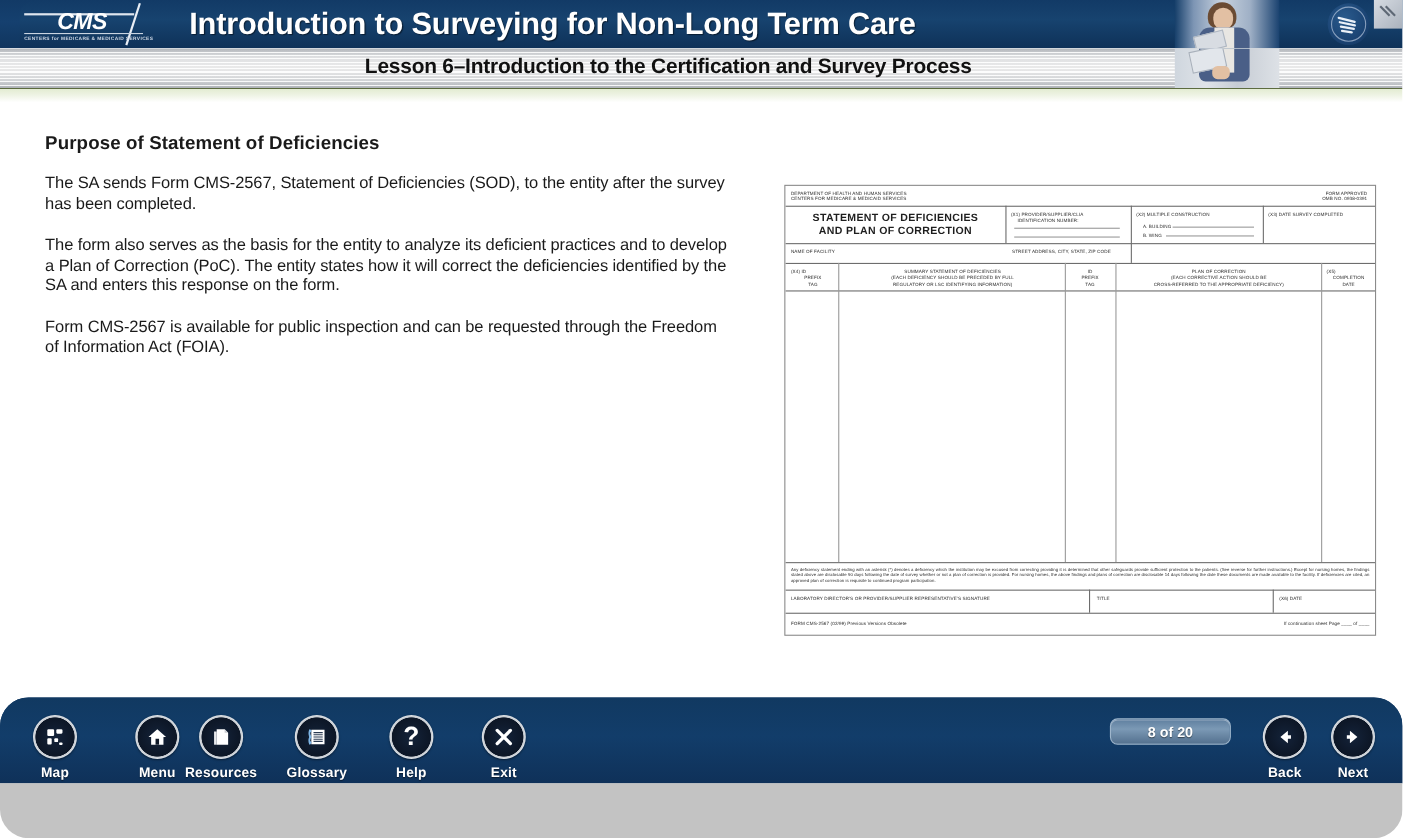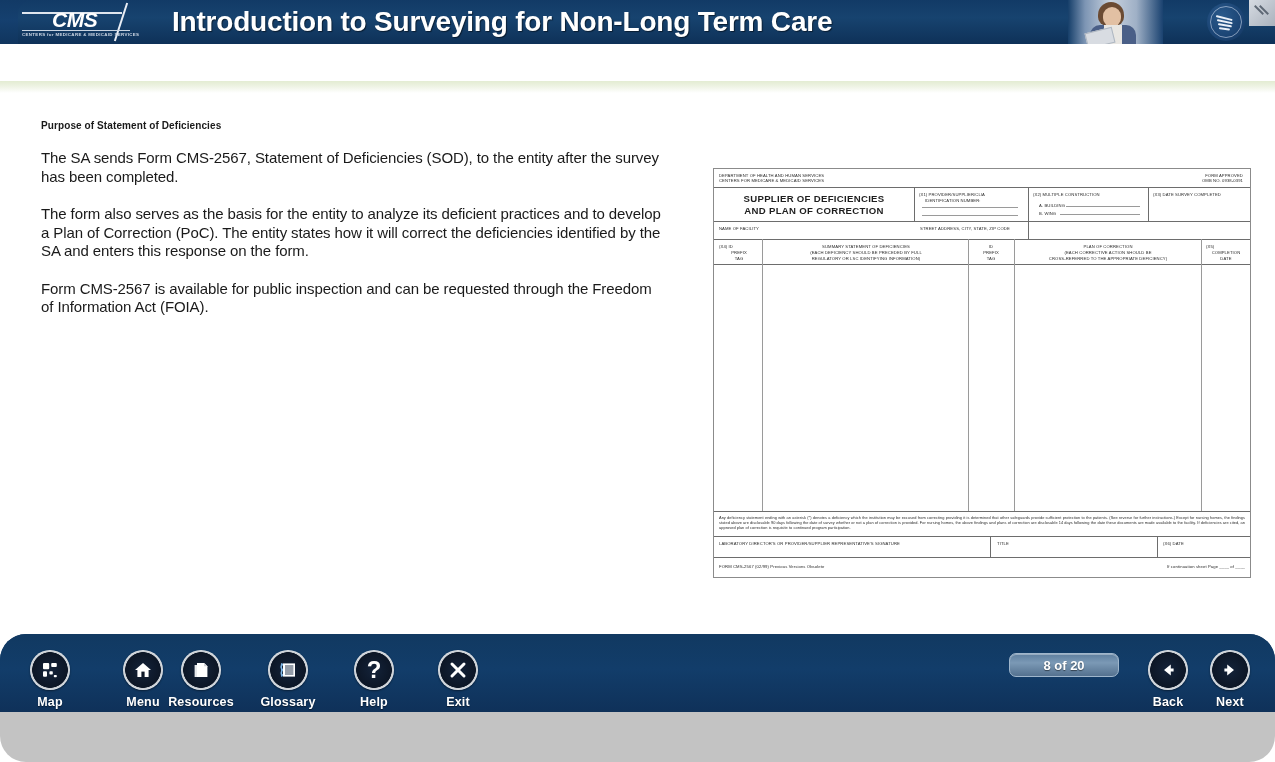--- a/index.html
+++ b/index.html
@@ -252,21 +252,21 @@
     border-bottom-right-radius: 26px;
   }
 
   
   #text-col {
     position: absolute;
     left: 41px; top: 27px;
     width: 620px;
   }
   .body-heading {
-    font-size: 10px;
+    font-size: 17px;
     font-weight: bold;
     color: #1a1a1a;
     margin: 0 0 18px 0;
     letter-spacing: 0.1px;
   }
   .body-para {
     font-size: 15px;
     color: #1a1a1a;
     margin: 0 0 19px 0;
     line-height: 18.5px;
@@ -432,20 +432,29 @@
         <i style="left:3px;top:14px;width:11px;transform:rotate(8deg);"></i>
       </div>
     </div>
 
     <div id="header-corner">
       <div class="cc1"></div>
       <div class="cc2"></div>
     </div>
   </div>
 
+  <div id="subtitle-bar">
+    <div id="subtitle-text">Lesson 6–Introduction to the Certification and Survey Process</div>
+    <div id="subtitle-photo">
+      <div class="sp-body"></div>
+      <div class="sp-shirt"></div>
+      <div class="sp-book"></div>
+      <div class="sp-hand"></div>
+    </div>
+  </div>
 
   <div id="green-strip"></div>
 
   <div id="content">
 
     <div id="text-col">
       <div class="body-heading">Purpose of Statement of Deficiencies</div>
       <p class="body-para">The SA sends Form CMS-2567, Statement of Deficiencies (SOD), to the entity after the survey has been completed.</p>
       <p class="body-para">The form also serves as the basis for the entity to analyze its deficient practices and to develop a Plan of Correction (PoC). The entity states how it will correct the deficiencies identified by the SA and enters this response on the form.</p>
       <p class="body-para">Form CMS-2567 is available for public inspection and can be requested through the Freedom of Information Act (FOIA).</p>
@@ -453,21 +462,21 @@
 
     <div id="form-graphic">
 
       <div class="f-cell f-tiny" style="left:2px;top:2px;width:200px;">DEPARTMENT OF HEALTH AND HUMAN SERVICES</div>
       <div class="f-cell f-tiny" style="left:2px;top:7px;width:200px;">CENTERS FOR MEDICARE &amp; MEDICAID SERVICES</div>
       <div class="f-cell f-tiny" style="left:410px;top:2px;width:122px;text-align:right;">FORM APPROVED</div>
       <div class="f-cell f-tiny" style="left:410px;top:7px;width:122px;text-align:right;">OMB NO. 0938-0391</div>
 
       <div class="f-line-h" style="top:18px;"></div>
 
-      <div class="f-cell f-title" style="left:2px;top:22px;width:196px;">SUPPLIER OF DEFICIENCIES</div>
+      <div class="f-cell f-title" style="left:2px;top:22px;width:196px;">STATEMENT OF DEFICIENCIES</div>
       <div class="f-cell f-title" style="left:2px;top:34px;width:196px;">AND PLAN OF CORRECTION</div>
 
       <div class="f-cell f-tiny" style="left:202px;top:21px;width:110px;">(X1) PROVIDER/SUPPLIER/CLIA</div>
       <div class="f-cell f-tiny" style="left:208px;top:27px;width:110px;">IDENTIFICATION NUMBER:</div>
       <div style="position:absolute;left:208px;top:38px;width:96px;height:1px;background:#9a9a9a;"></div>
       <div style="position:absolute;left:208px;top:46px;width:96px;height:1px;background:#9a9a9a;"></div>
 
       <div class="f-cell f-tiny" style="left:316px;top:21px;width:118px;">(X2) MULTIPLE CONSTRUCTION</div>
       <div class="f-cell f-tiny" style="left:322px;top:32px;width:40px;">A. BUILDING</div>
       <div style="position:absolute;left:352px;top:37px;width:74px;height:1px;background:#9a9a9a;"></div>

